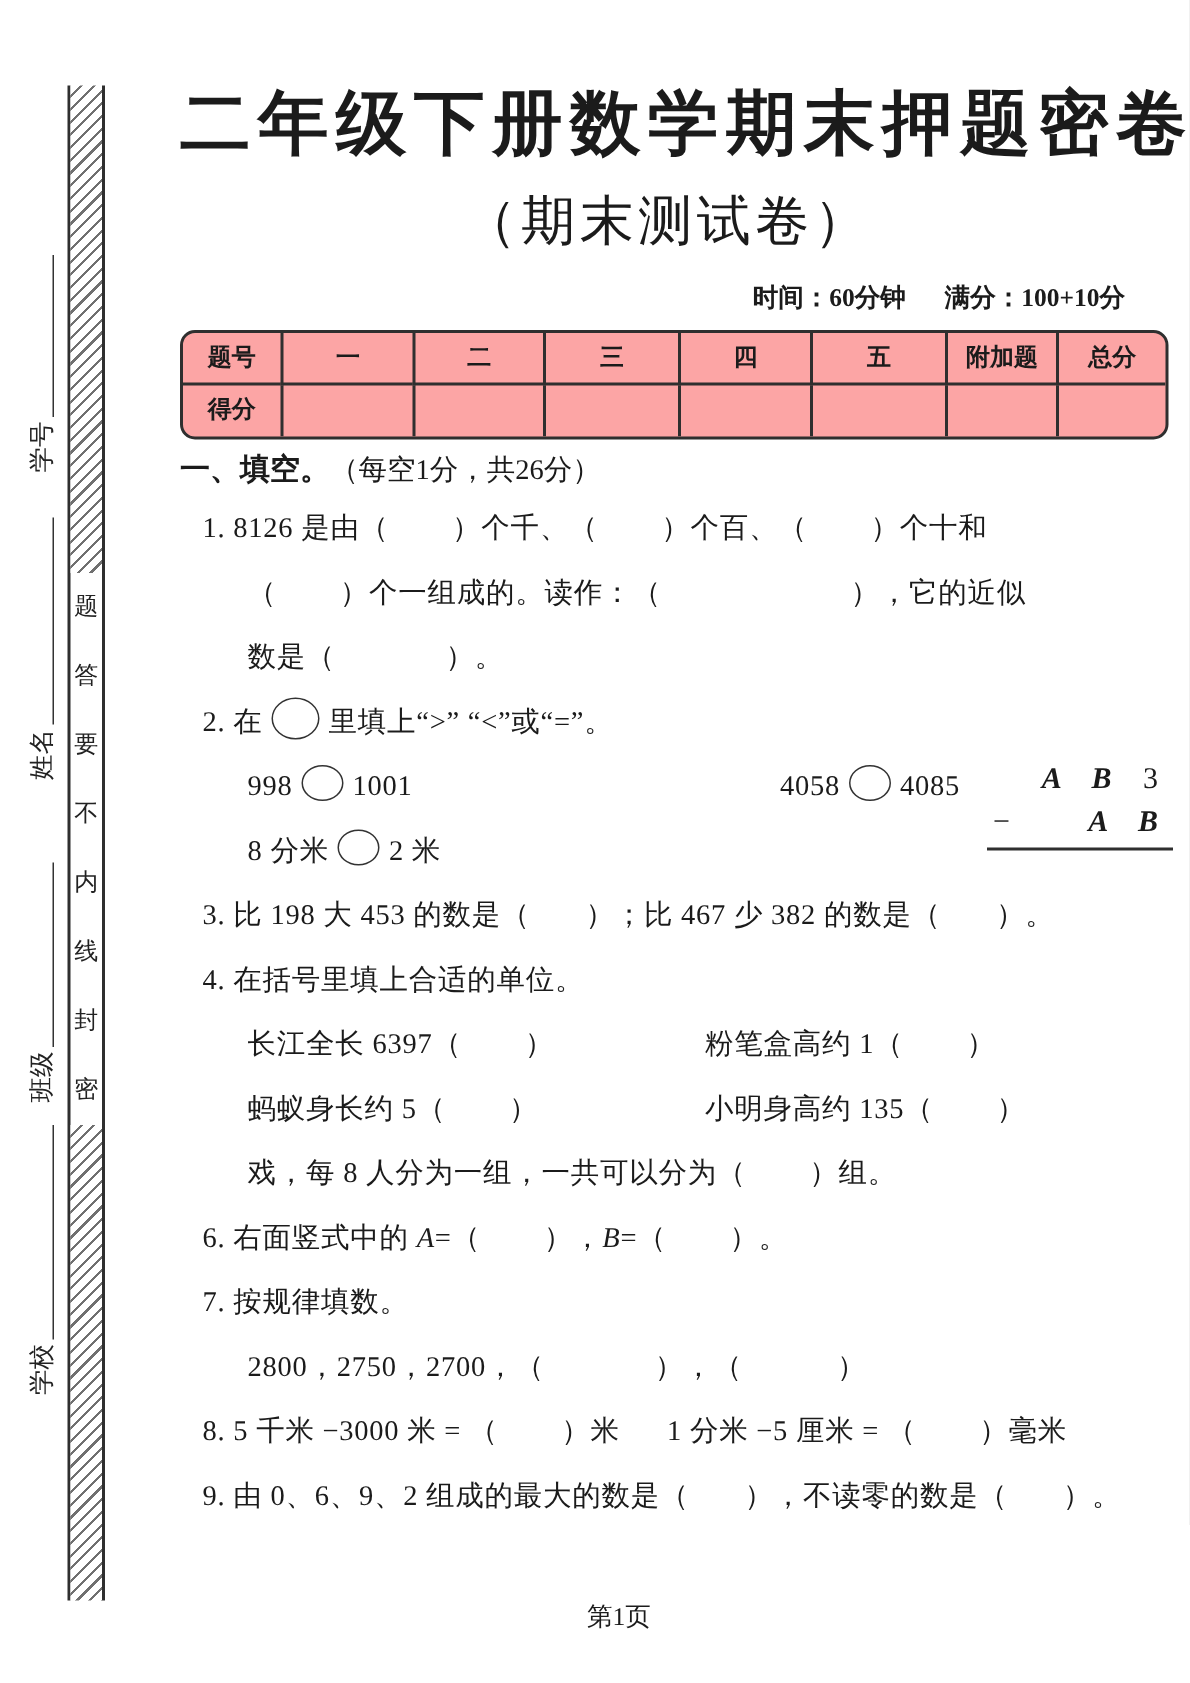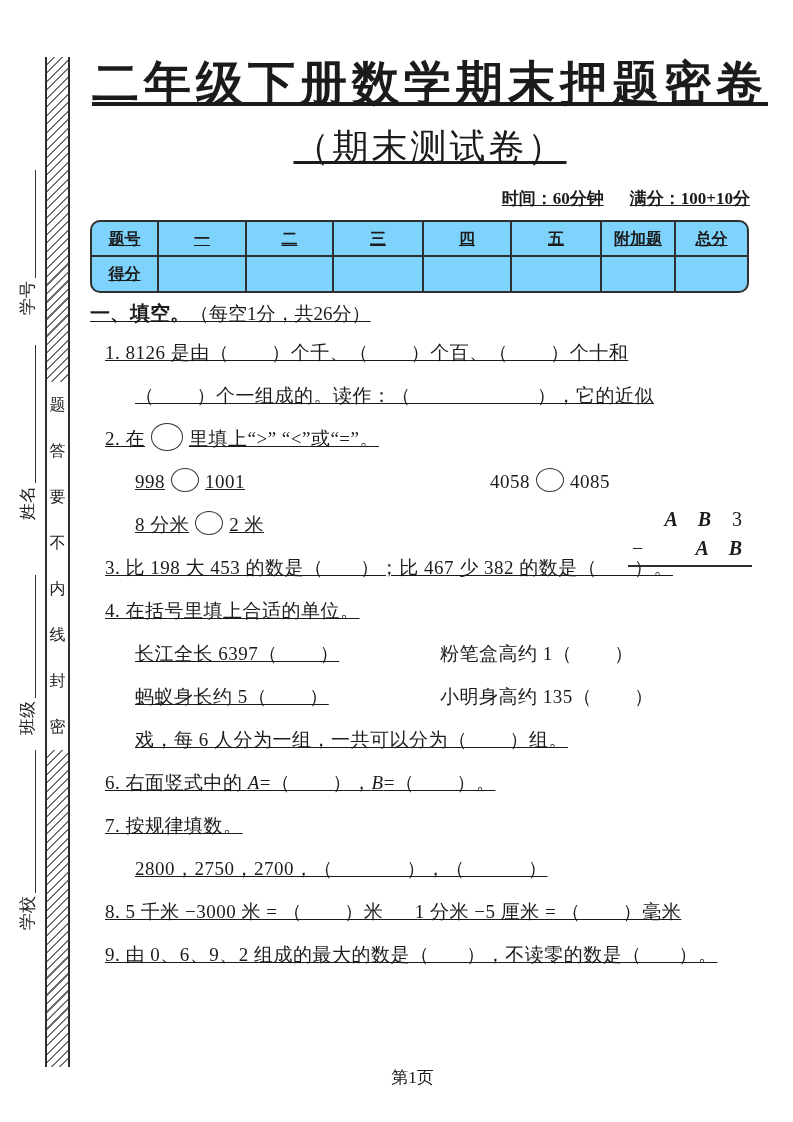--- a/index.html
+++ b/index.html
@@ -21,32 +21,32 @@
   .seal-char { height:46px; line-height:46px; text-align:center; font-size:16px; color:#222; }
 
   .sfield {
     position:absolute; display:flex; align-items:flex-end; height:26px;
     transform:rotate(-90deg); transform-origin:0 0;
   }
   .sflabel { font-size:17px; line-height:24px; white-space:pre; color:#222; }
   .sfline { flex:1; border-bottom:1.5px solid #333; margin:0 0 4px 3px; }
 
   
-  .main { margin-left:90px; margin-right:23px; position:relative;text-decoration:underline; }
+  .main { margin-left:120px; margin-right:23px; position:relative; }
   .title { padding-top:46px; line-height:74px; text-align:center;
            font-size:47px; font-weight:bold; letter-spacing:5px; white-space:nowrap; }
   .subtitle { line-height:54px; text-align:center; font-size:36px; letter-spacing:3px; }
   .meta { margin-top:12px; line-height:26px; text-align:right; padding-right:20px;
           font-size:17px; font-weight:bold; }
   .meta-gap { margin-left:26px; }
 
   .score-table {
     margin-top:8px; width:655px; border:2px solid #2f2f2f; border-radius:10px;
     display:grid; grid-template-columns:65px 88px 87px 90px 88px 90px 74px 1fr;
-    overflow:hidden; background:#7dd3fc;
+    overflow:hidden; background:#fca5a5;
   }
   .tc { height:33px; line-height:33px; text-align:center; font-size:16px;
         font-weight:bold; border-left:2px solid #2f2f2f; }
   .tc.hdr { border-bottom:2px solid #2f2f2f; }
   .tc.first { border-left:none; }
   .tc.body { height:34px; line-height:34px; }
 
   .sec-heading { margin-top:6px; height:28px; line-height:28px; white-space:pre; }
   .sec-b { font-weight:bold; font-size:20px; }
   .sec-n { font-size:19px; }
@@ -133,32 +133,33 @@
       <div class="tc body"></div>
       <div class="tc body"></div>
       <div class="tc body"></div>
     </div>
 
     <div class="sec-heading"><span class="sec-b">一、填空。</span><span class="sec-n">（每空1分，共26分）</span></div>
 
     <div class="lines">
       <div class="line num"><span>1. 8126 是由（        ）个千、（        ）个百、（        ）个十和</span></div>
       <div class="line cont"><span>（        ）个一组成的。读作：（                        ），它的近似</span></div>
+      <div class="line cont"><span>数是（              ）。</span></div>
 
       <div class="line num"><span>2. 在</span><span class="circle big"></span><span>里填上“&gt;” “&lt;”或“=”。</span></div>
       <div class="line cont"><span><span>998</span><span class="circle"></span><span>1001</span></span><span class="rcol400"><span>4058</span><span class="circle"></span><span>4085</span></span></div>
       <div class="line cont"><span><span>8 分米</span><span class="circle"></span><span>2 米</span></span></div>
 
       <div class="line num"><span>3. 比 198 大 453 的数是（       ）；比 467 少 382 的数是（       ）。</span></div>
 
       <div class="line num"><span>4. 在括号里填上合适的单位。</span></div>
       <div class="line cont"><span>长江全长 6397（        ）</span><span class="rcol350">粉笔盒高约 1（        ）</span></div>
       <div class="line cont"><span>蚂蚁身长约 5（        ）</span><span class="rcol350">小明身高约 135（        ）</span></div>
 
-      <div class="line cont"><span>戏，每 6 人分为一组，一共可以分为（        ）组。</span></div>
+      <div class="line cont"><span>戏，每 8 人分为一组，一共可以分为（        ）组。</span></div>
 
       <div class="line num"><span>6. 右面竖式中的 </span><i class="ivar">A</i><span>=（        ），</span><i class="ivar">B</i><span>=（        ）。</span></div>
 
       <div class="line num"><span>7. 按规律填数。</span></div>
       <div class="line cont"><span>2800，2750，2700，（              ），（            ）</span></div>
 
       <div class="line num"><span>8. 5 千米 −3000 米 = （        ）米      1 分米 −5 厘米 = （        ）毫米</span></div>
 
       <div class="line num"><span>9. 由 0、6、9、2 组成的最大的数是（       ），不读零的数是（       ）。</span></div>
 

